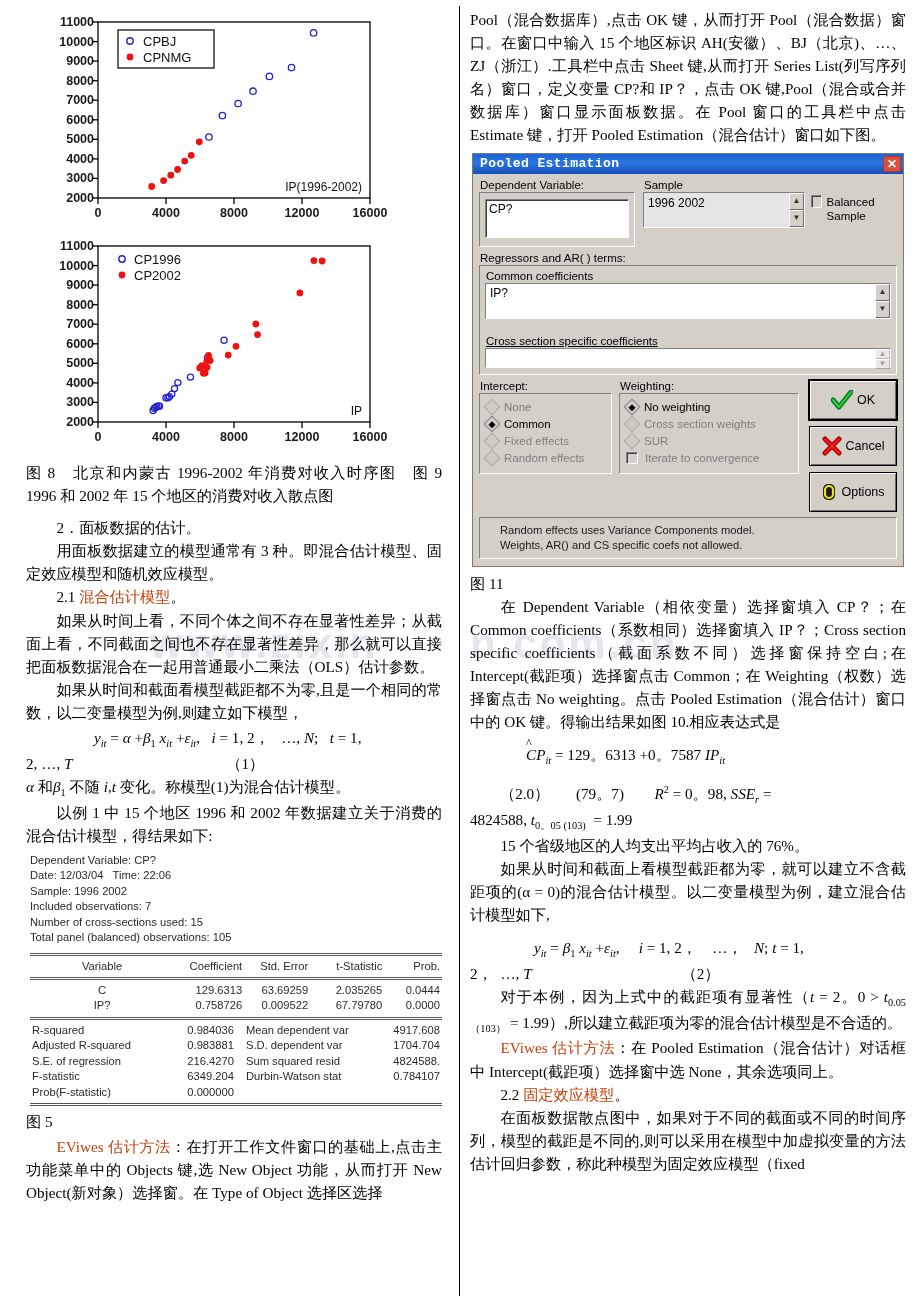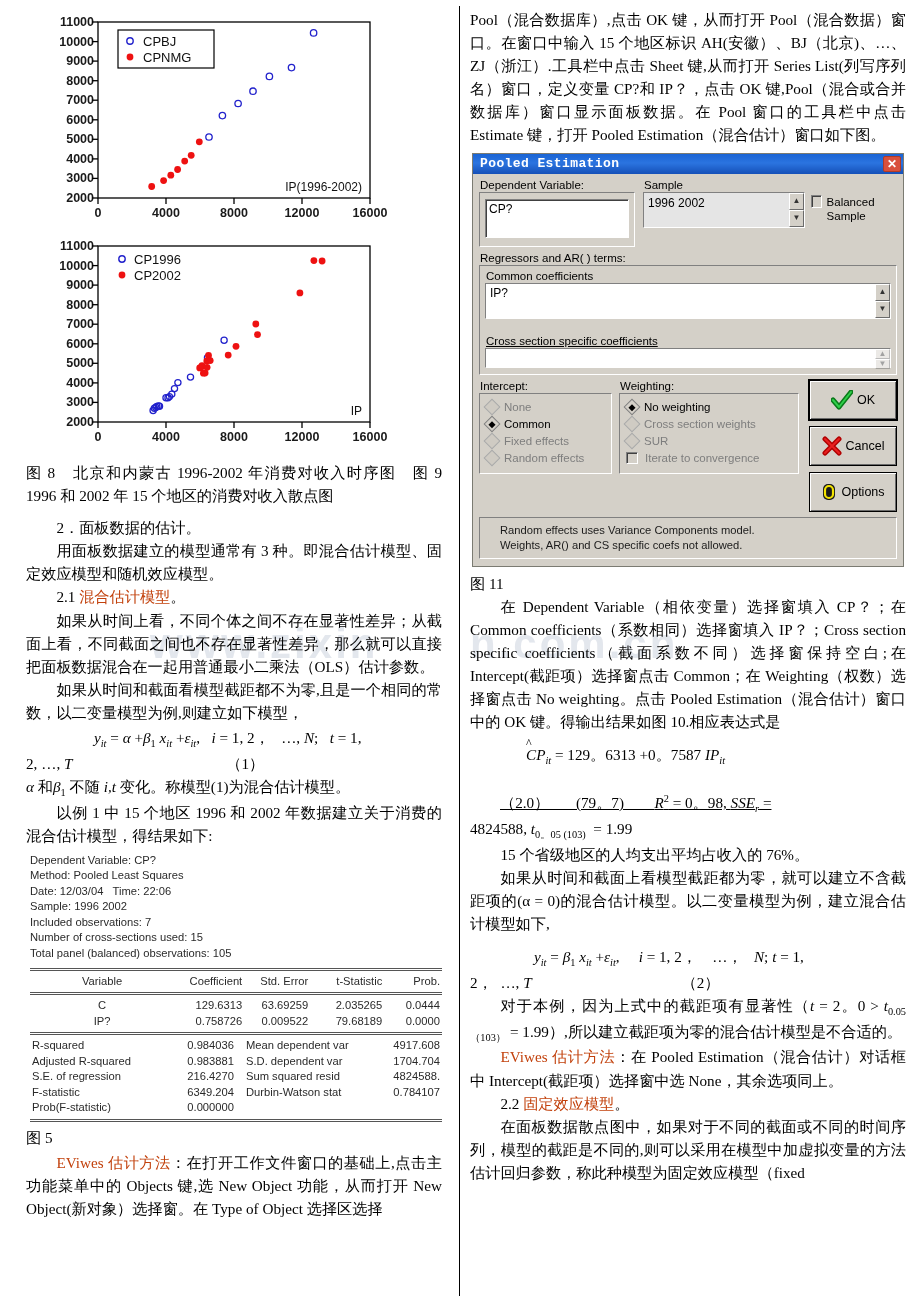--- a/index.html
+++ b/index.html
@@ -334,21 +334,20 @@
     <p class="body formula" style="margin-top:0;">
       2, …, <span class="it">T</span> <span style="display:inline-block; width:150px;"></span><span>（1）</span>
     </p>
     <p class="body">
       <span class="it">α</span> 和<span class="it">β</span><sub>1</sub> 不随 <span class="it">i,t</span> 变化。称模型(1)为混合估计模型。
     </p>
     <p class="body indent">以例 1 中 15 个地区 1996 和 2002 年数据建立关于消费的混合估计模型，得结果如下:</p>
 
     <div class="eviews">
       <div class="hdr-line">Dependent Variable: CP?</div>
-      <div class="hdr-line">Method: Pooled Least Squares</div>
       <div class="hdr-line">Date: 12/03/04   Time: 22:06</div>
       <div class="hdr-line">Sample: 1996 2002</div>
       <div class="hdr-line">Included observations: 7</div>
       <div class="hdr-line">Number of cross-sections used: 15</div>
       <div class="hdr-line">Total panel (balanced) observations: 105</div>
 
       <div class="ev-rule" style="margin-top:7px;"></div>
 
       <table class="evt">
         <tbody>
@@ -368,21 +367,21 @@
           <td class="tc" style="width:35%">C</td>
           <td class="tr" style="width:17%">129.6313</td>
           <td class="tr" style="width:16%">63.69259</td>
           <td class="tr" style="width:18%">2.035265</td>
           <td class="tr" style="width:14%">0.0444</td>
         </tr>
         <tr>
           <td class="tc">IP?</td>
           <td class="tr">0.758726</td>
           <td class="tr">0.009522</td>
-          <td class="tr">79.68189</td>
+          <td class="tr">67.79780</td>
           <td class="tr">0.0000</td>
         </tr>
       </tbody>
         </table>
       <div class="ev-rule"></div>
       <table class="evt">
         <tbody>
             <tr>
           <td class="tl" style="width:31%">R-squared</td>
           <td class="tr" style="width:19%">0.984036</td>
@@ -566,21 +565,21 @@
 
     <p class="body indent">在 Dependent Variable（相依变量）选择窗填入 CP？；在 Common coefficients（系数相同）选择窗填入 IP？；Cross section specific coefficients（截面系数不同）选择窗保持空白;在 Intercept(截距项）选择窗点击 Common；在 Weighting（权数）选择窗点击 No weighting。点击 Pooled Estimation（混合估计）窗口中的 OK 键。得输出结果如图 10.相应表达式是</p>
 
     <p class="body formula" style="text-align:left; padding-left:56px; margin-top:10px;">
       <span style="position:relative; display:inline-block;">
         <span style="position:absolute; left:0px; top:-9px; font-size:12px;">^</span>
         <span class="it">CP<sub>it</sub></span>
       </span> = 129。6313 +0。7587 <span class="it">IP<sub>it</sub></span>
     </p>
 
-    <p class="body" style="margin-top:22px; padding-left:30px;text-decoration:underline;">
+    <p class="body" style="margin-top:13px; padding-left:30px;">
       （2.0）&nbsp;&nbsp;&nbsp;&nbsp;&nbsp;&nbsp;&nbsp;(79。7)&nbsp;&nbsp;&nbsp;&nbsp;&nbsp;&nbsp;&nbsp;&nbsp;<span class="it">R</span><sup>2</sup> = 0。98, <span class="it">SSE<sub>r</sub></span> =
     </p>
     <p class="body" style="margin-top:0;">
       4824588, <span class="it">t</span><sub>0。05 (103)</sub>&nbsp;&nbsp;= 1.99
     </p>
 
     <p class="body indent">15 个省级地区的人均支出平均占收入的 76%。</p>
     <p class="body indent">如果从时间和截面上看模型截距都为零，就可以建立不含截距项的(α = 0)的混合估计模型。以二变量模型为例，建立混合估计模型如下,</p>
 
     <p class="body formula" style="text-align:left; padding-left:64px; margin-top:10px;">

